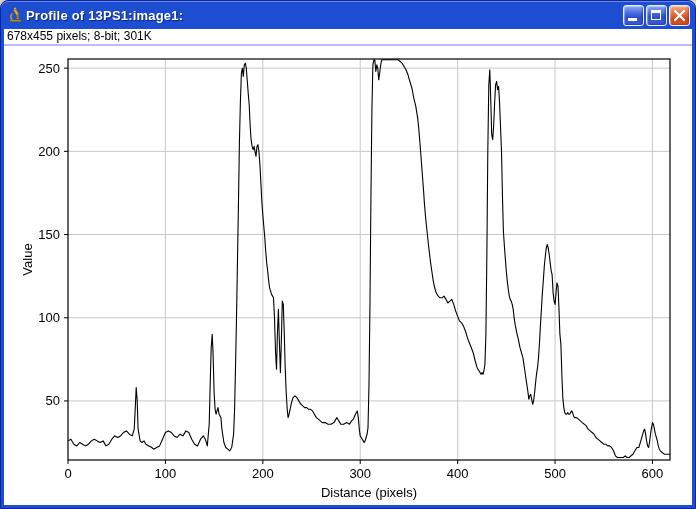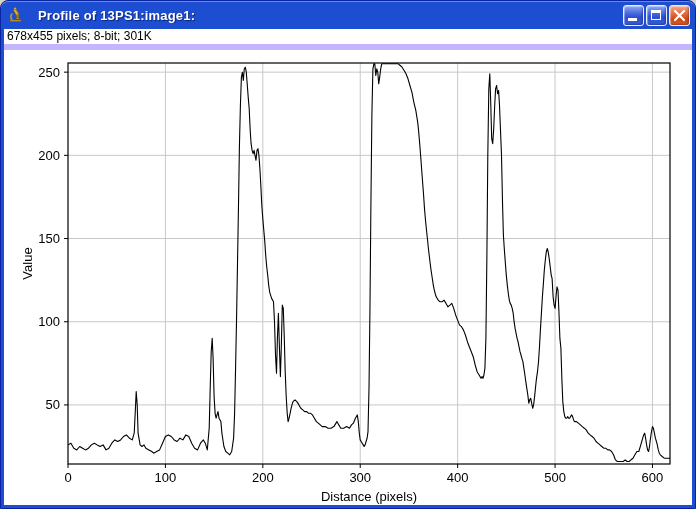--- a/index.html
+++ b/index.html
@@ -10,21 +10,21 @@
   }
   .titlebar{
     position:absolute;top:0;left:0;right:0;height:28px;
     background:linear-gradient(to bottom,#5e8aef2 0%,#3a6ae4 5%,#1f52d6 14%,#2156da 50%,#1d4fd0 82%,#153f9e 94%,#12357f 100%);
     border-radius:7px 7px 0 0;
     display:flex;align-items:center;padding:0 5px 0 6px;box-sizing:border-box;
     box-shadow:inset 0 1px 0 rgba(255,255,255,.35);
   }
   .title-icon{width:17px;height:17px;display:inline-block;flex:0 0 auto;}
   .title-text{
-    color:#ffffff;font-size:13px;font-weight:bold;margin-left:14px;
+    color:#ffffff;font-size:13px;font-weight:bold;margin-left:2px;
     text-shadow:1px 1px 1px rgba(0,10,60,.65);
     white-space:nowrap;overflow:hidden;flex:1 1 auto;
     letter-spacing:.2px;
   }
   .controls{display:flex;flex:0 0 auto;}
   .wbtn{
     width:21px;height:21px;margin-left:2px;border-radius:3px;box-sizing:border-box;
     border:1px solid #e6eefc;position:relative;cursor:pointer;
   }
   .wbtn.blue{background:linear-gradient(to bottom,#8fabf2 0%,#4667dd 40%,#2c50cf 60%,#3a5fd8 100%);
@@ -36,21 +36,21 @@
     border:1px solid #fff;border-top-width:3px;}
   .glyph-close{position:absolute;left:0;top:0;width:100%;height:100%;}
   .inner{
     position:absolute;top:28px;left:3px;right:3px;bottom:3px;
     background:#ffffff;display:flex;flex-direction:column;
     box-shadow:inset 1px 1px 0 rgba(255,255,255,.8);
   }
   .statusbar{
     height:15px;flex:0 0 auto;background:#ffffff;color:#000;
     font-size:12px;line-height:15px;padding-left:3px;
-    border-bottom:6px solid #c4b5fd;white-space:nowrap;
+    border-bottom:2px solid #c4b5fd;white-space:nowrap;
   }
   .canvas{flex:1 1 auto;position:relative;background:#ffffff;}
   .canvas svg{position:absolute;left:0;top:0;}
 </style>
 </head>
 <body>
 
 <div class="window">
 
   <div class="titlebar">

